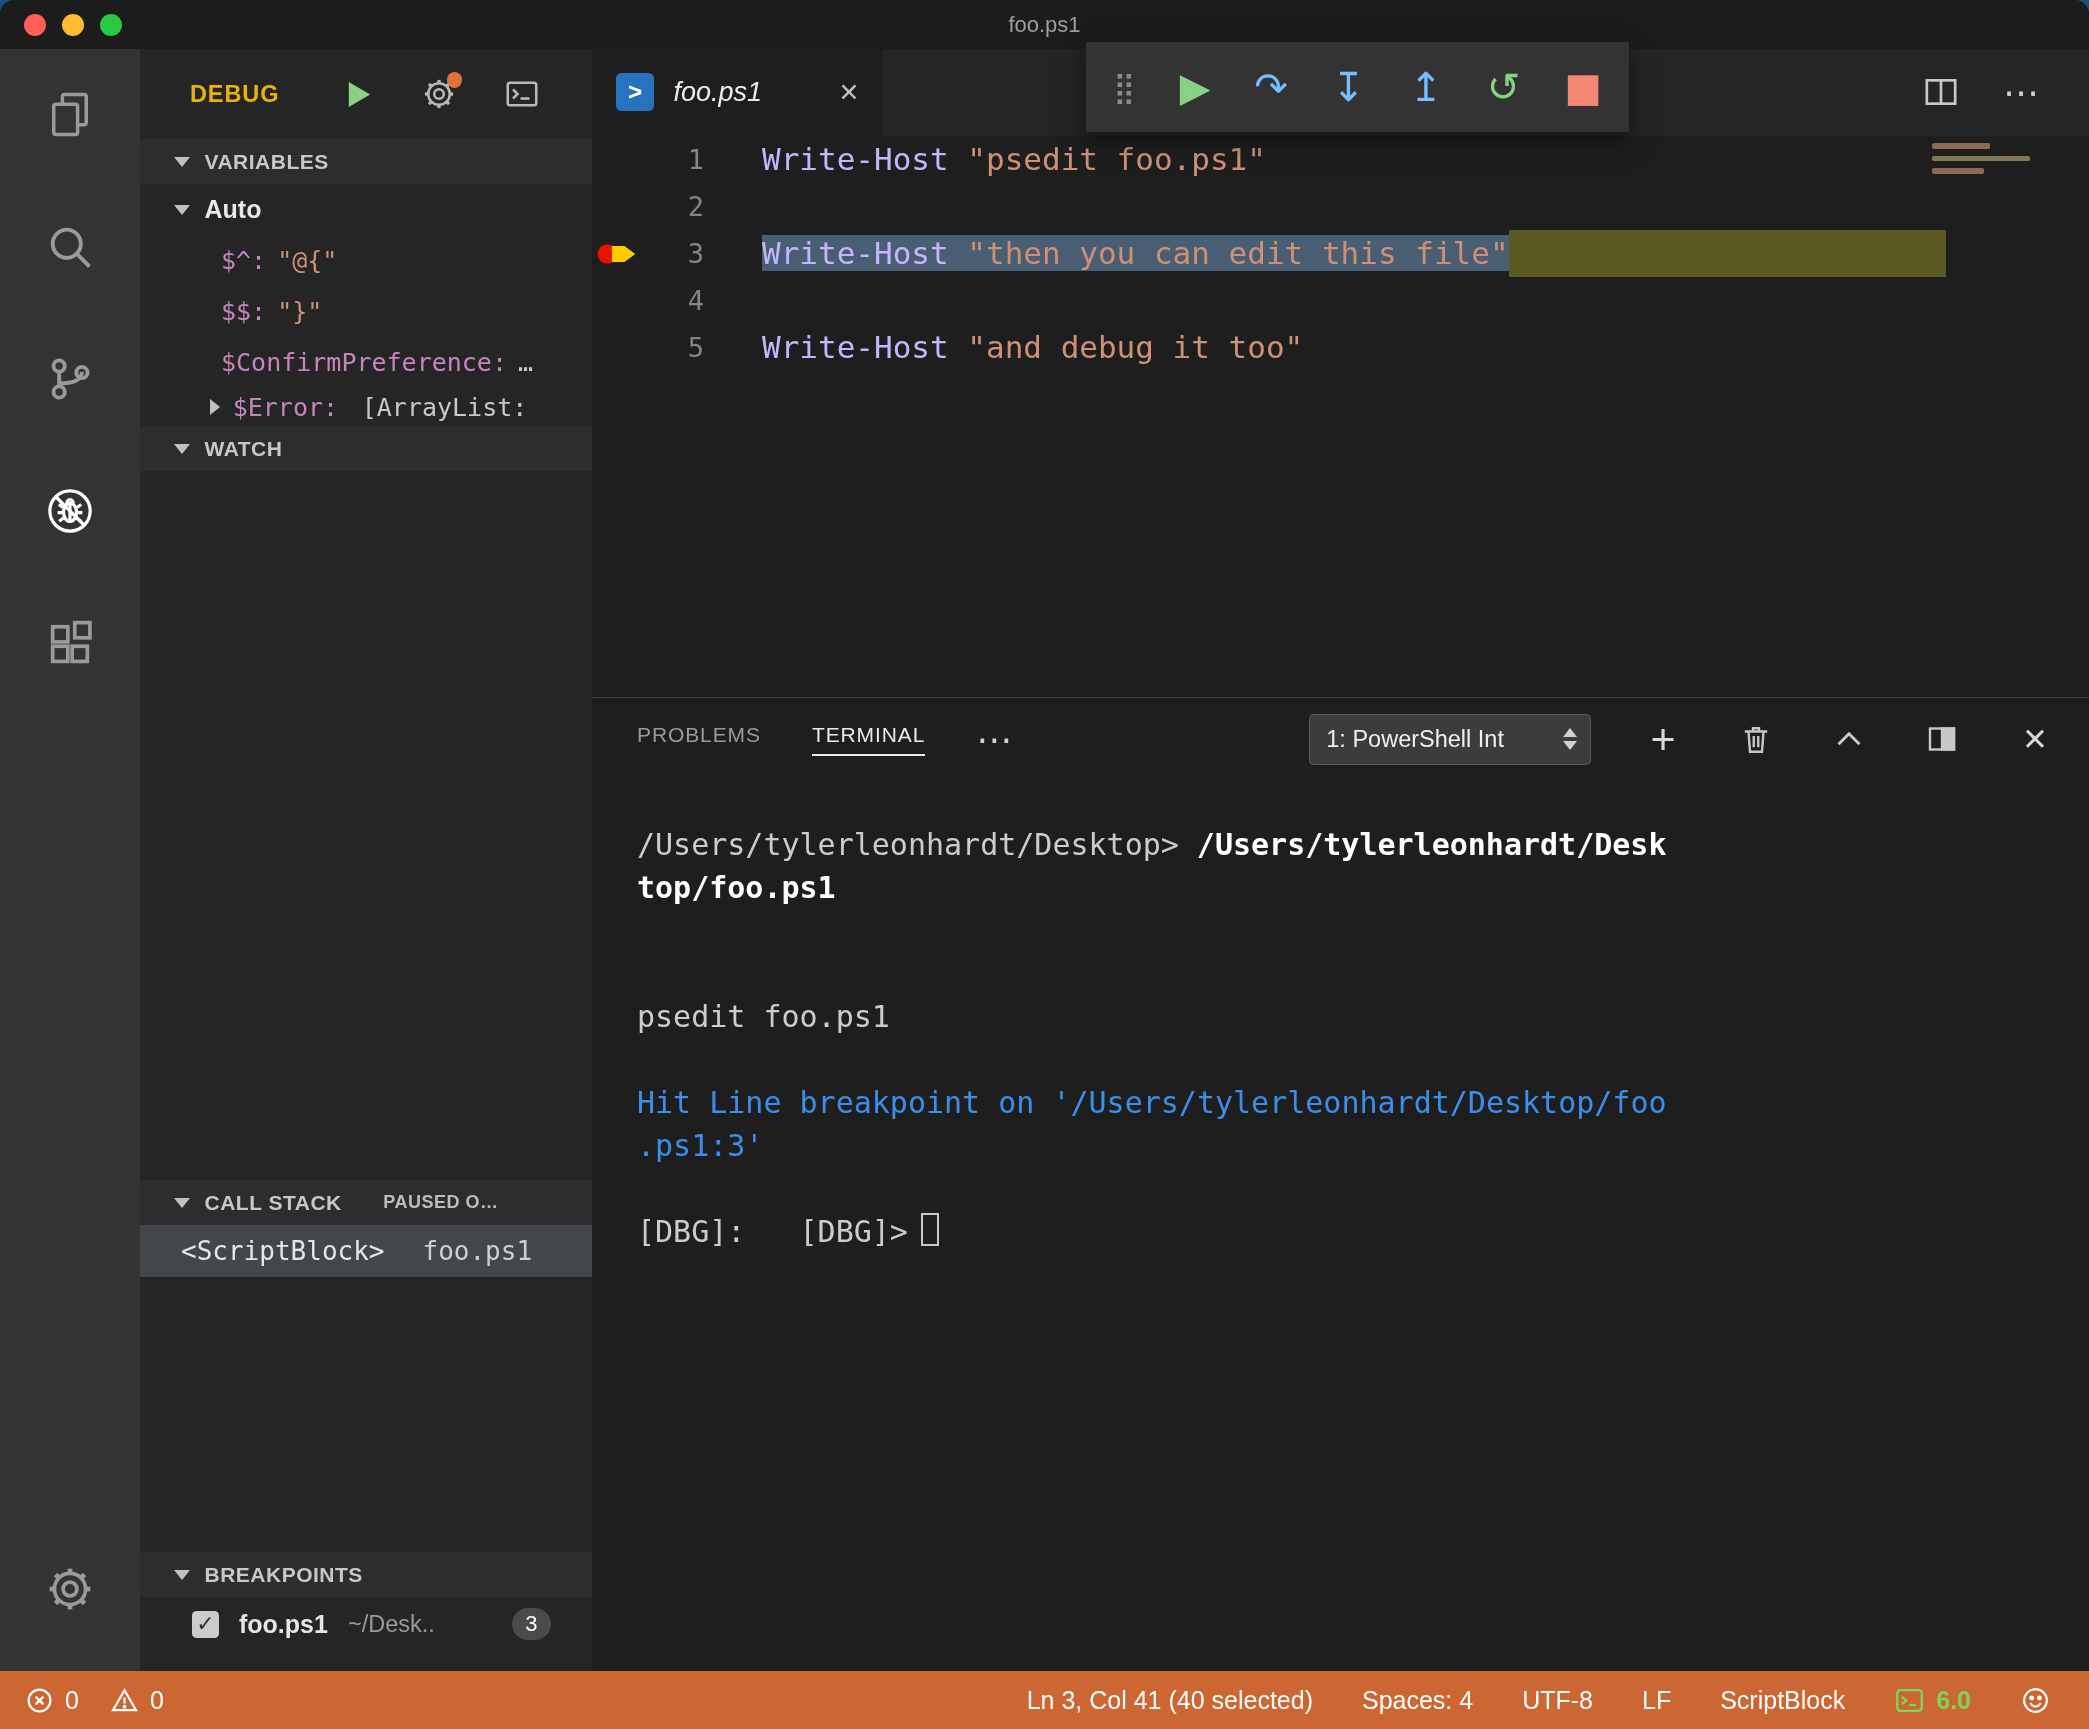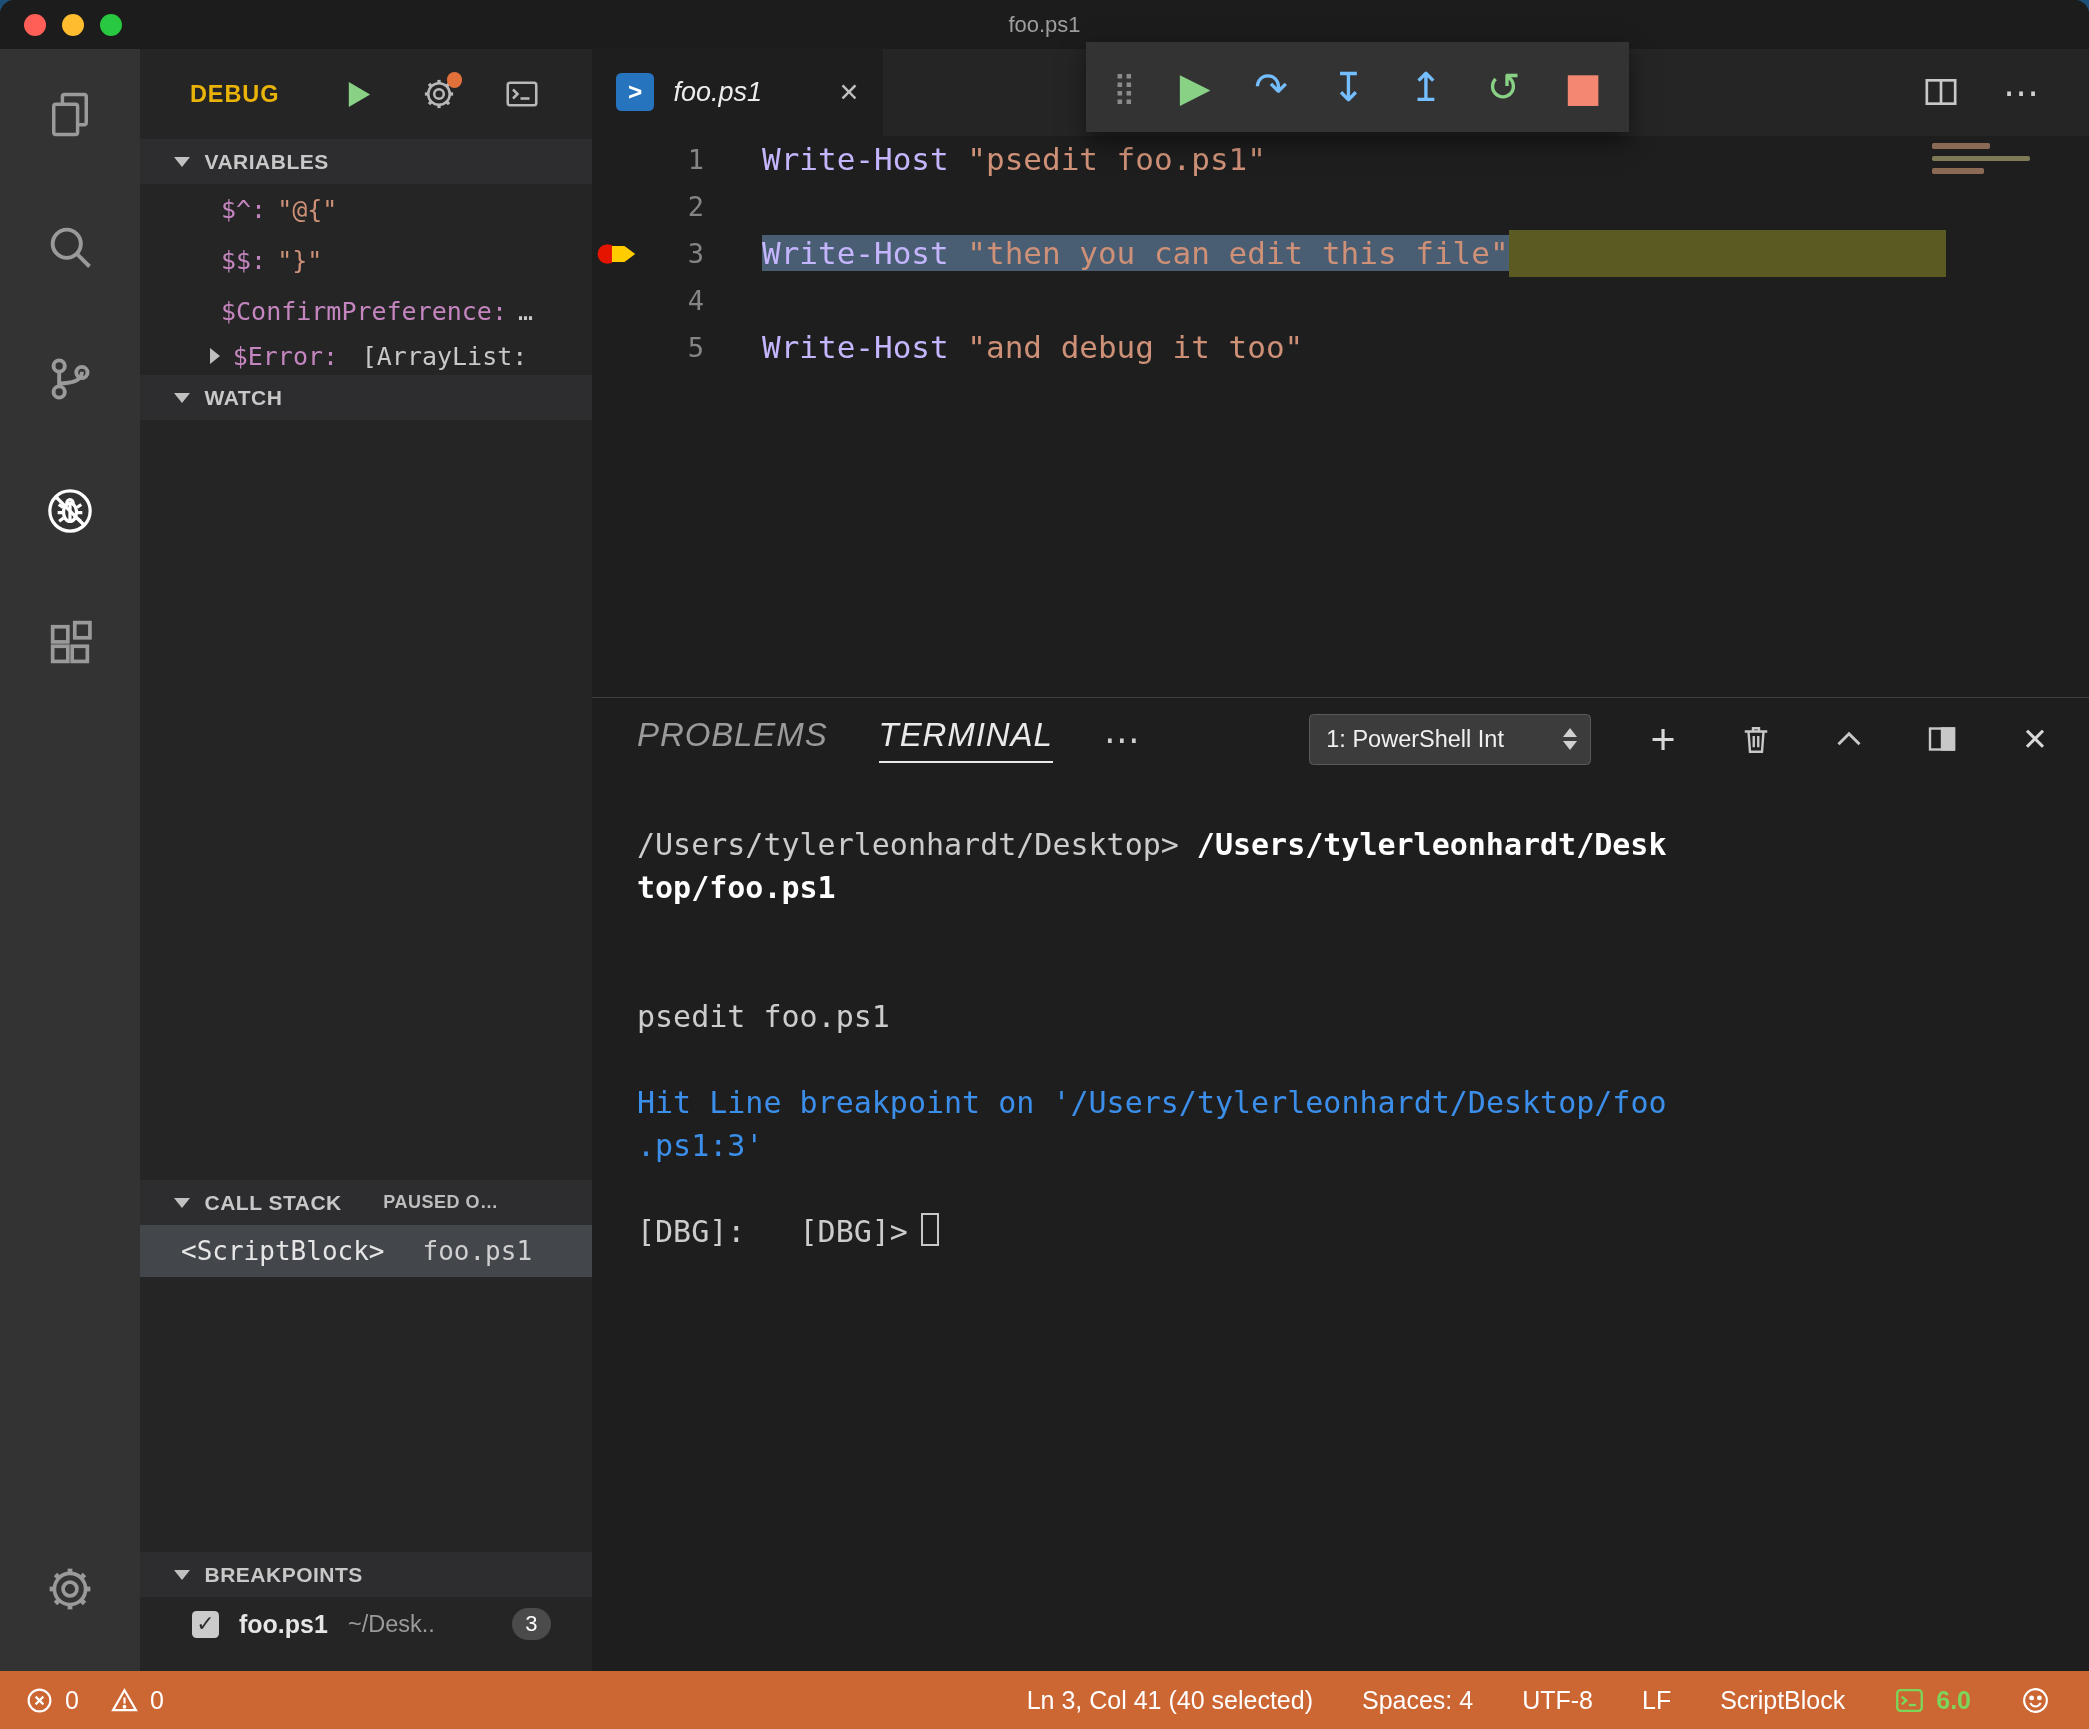--- a/index.html
+++ b/index.html
@@ -85,21 +85,21 @@
   .code { padding-left:58px; white-space:pre; height:47px; line-height:47px; }
   .tok-cmdlet { color:#c4b5fd; }
   .tok-string { color:#ce9178; }
   .sel { background:#495d73; }
   .frame-ext { display:inline-block; width:437px; height:47px; background:#5a5a22; vertical-align:top; }
   .minimap { position:absolute; top:7.2px; right:56px; width:101px; }
   .mm-bar { height:5.4px; border-radius:1.8px; margin-bottom:7.2px; }
   
   .panel { height:975px; border-top:0.9px solid #3f3f3f; background:#1e1e1e; display:flex; flex-direction:column; }
   .panel-head { height:83px; display:flex; align-items:center; padding:0 33px 0 45px; gap:51px; }
-  .ptab { font-size:33px; letter-spacing:0.9px; color:#9a9a9a; padding-bottom:7.2px; border-bottom:2.7px solid transparent;font-style:italic; }
+  .ptab { font-size:21px; letter-spacing:0.9px; color:#9a9a9a; padding-bottom:7.2px; border-bottom:2.7px solid transparent; }
   .ptab.active { color:#eaeaea; border-bottom-color:#eaeaea; }
   .pselect { margin-left:auto; width:282px; height:51px; background:#3c3c3c; border:0.9px solid #5a5a5a; border-radius:4.5px;
              display:flex; align-items:center; padding:0 7.2px 0 16.3px; font-size:23.5px; color:#f0f0f0; }
   .spin { margin-left:auto; display:flex; flex-direction:column; align-items:center; gap:3.6px; padding:0 5.4px; }
   .tri-up-s { width:0; height:0; border-left:7.2px solid transparent; border-right:7.2px solid transparent; border-bottom:9px solid #d0d0d0; }
   .tri-down-s { width:0; height:0; border-left:7.2px solid transparent; border-right:7.2px solid transparent; border-top:9px solid #d0d0d0; }
   .picon { width:42px; height:42px; display:flex; align-items:center; justify-content:center; }
   .picon svg { width:36px; height:36px; }
   .plus-glyph { color:#d8d8d8; font-size:43px; font-weight:200; line-height:36px; }
   .x-glyph { color:#d8d8d8; font-size:31px; font-family:"DejaVu Sans",sans-serif; }
@@ -228,20 +228,24 @@
             <rect x="2.5" y="4.5" width="19" height="15" rx="1.5"></rect>
             <polyline points="6,9 9,12 6,15"></polyline>
               <line x1="11" y1="15" x2="17" y2="15"></line>
           </svg>
         </span>
       </div>
 
       <div class="sec-head">
         <span class="tri-down"></span>
         <span>VARIABLES</span>
+      </div>
+      <div class="scope-row">
+        <span class="tri-down"></span>
+        <span>Auto</span>
       </div>
       <div class="var-row">
         <span class="var-name">$^:</span>
         <span class="var-val">"@{"</span>
       </div>
       <div class="var-row">
         <span class="var-name">$$:</span>
         <span class="var-val">"}"</span>
       </div>
       <div class="var-row">

